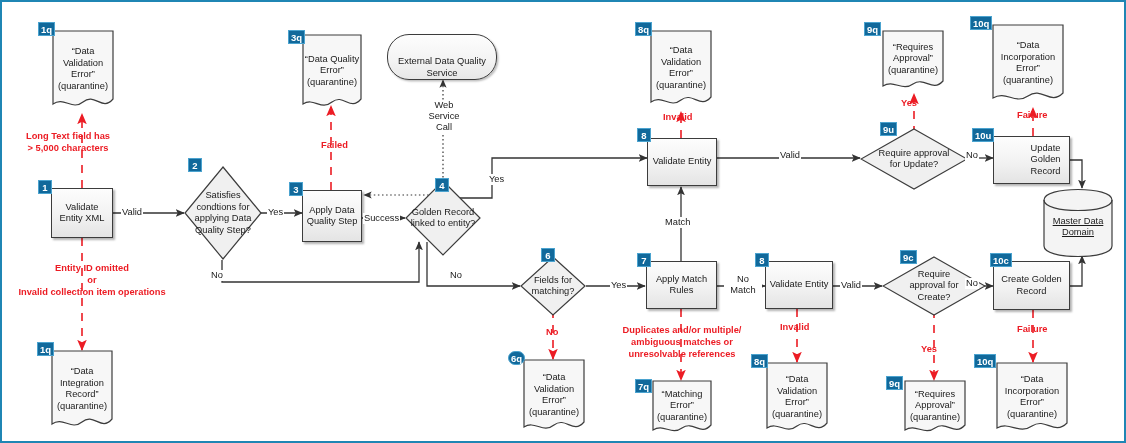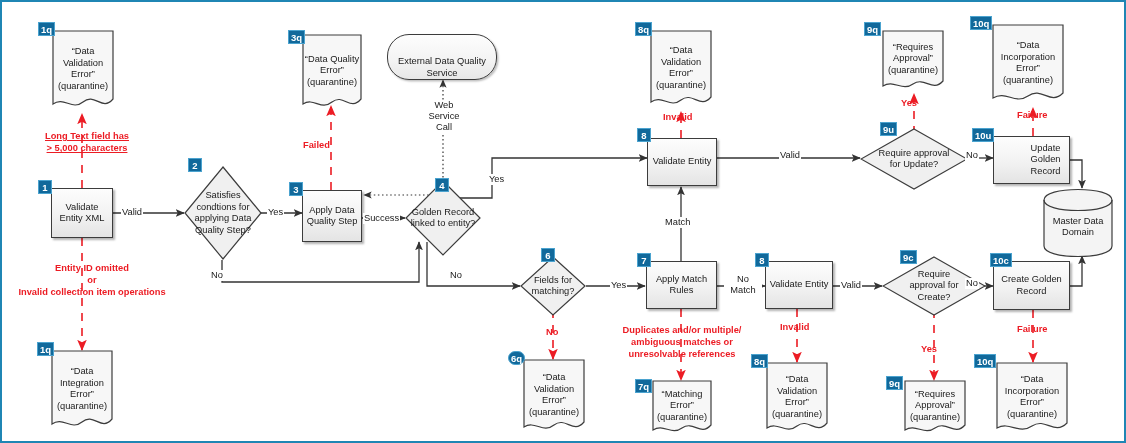--- a/index.html
+++ b/index.html
@@ -133,36 +133,36 @@
   </svg>
 
   <div class="node doc" style="left:50px;top:28px;width:62px;height:84px;">
     <svg viewBox="0 0 62 84" preserveAspectRatio="none">
       <path d="M1,1 H61 V69 C50,82 43,62 31,72 C20,81 12,66 1,74 Z" fill="#f7f7f7" stroke="#3c3c3c" stroke-width="1.2"></path>
     </svg>
     <span class="lbl">“Data Validation Error” (quarantine)</span>
   </div>
   <div class="badge" style="left:36px;top:20px;">1q</div>
 
-  <div class="elbl redmulti" style="left:24px;top:128px;width:120px;text-decoration:underline;">Long Text field has<br>&gt; 5,000 characters</div>
+  <div class="elbl redmulti" style="left:5px;top:128px;width:120px;">Long Text field has<br>&gt; 5,000 characters</div>
 
   <div class="node proc" style="left:49px;top:186px;width:62px;height:50px;">
     <span class="lbl">Validate Entity XML</span>
   </div>
   <div class="badge" style="left:36px;top:178px;">1</div>
 
   <div class="elbl" style="left:119px;top:205px;">Valid</div>
 
   <div class="elbl redmulti" style="left:4px;top:260px;width:170px;">Entity ID omitted<br>or<br>Invalid collection item operations</div>
 
   <div class="node doc" style="left:49px;top:348px;width:62px;height:84px;">
     <svg viewBox="0 0 62 84" preserveAspectRatio="none">
       <path d="M1,1 H61 V69 C50,82 43,62 31,72 C20,81 12,66 1,74 Z" fill="#f7f7f7" stroke="#3c3c3c" stroke-width="1.2"></path>
     </svg>
-    <span class="lbl">“Data Integration Error” (quarantine)</span>
+    <span class="lbl">“Data Integration Record” (quarantine)</span>
   </div>
   <div class="badge" style="left:35px;top:340px;">1q</div>
 
   <div class="node dec" style="left:182px;top:164px;width:78px;height:94px;">
     <svg viewBox="0 0 78 94" preserveAspectRatio="none">
       <path d="M39,1 L77,47 L39,93 L1,47 Z" fill="#f0f0f0" stroke="#3c3c3c" stroke-width="1.2"></path>
     </svg>
     <span class="lbl" style="width:80px;">Satisfies condtions for applying Data Quality Step?</span>
   </div>
   <div class="badge" style="left:186px;top:156px;">2</div>
@@ -171,21 +171,21 @@
   <div class="elbl" style="left:208px;top:268px;">No</div>
 
   <div class="node doc" style="left:300px;top:32px;width:60px;height:80px;">
     <svg viewBox="0 0 60 80" preserveAspectRatio="none">
       <path d="M1,1 H59 V65 C48,78 42,59 30,68 C19,77 12,63 1,70 Z" fill="#f7f7f7" stroke="#3c3c3c" stroke-width="1.2"></path>
     </svg>
     <span class="lbl">“Data Quality Error” (quarantine)</span>
   </div>
   <div class="badge" style="left:286px;top:28px;">3q</div>
 
-  <div class="elbl red" style="left:300px;top:138px;">Failed</div>
+  <div class="elbl red" style="left:318px;top:138px;">Failed</div>
 
   <div class="node proc" style="left:300px;top:188px;width:60px;height:52px;">
     <span class="lbl">Apply Data Quality Step</span>
   </div>
   <div class="badge" style="left:287px;top:180px;">3</div>
 
   <div class="elbl" style="left:361px;top:211px;">Success</div>
 
   <div class="node term" style="left:385px;top:32px;width:110px;height:46px;">
     <span class="lbl">External Data Quality Service</span>
@@ -336,21 +336,21 @@
   <div class="elbl red" style="left:1014px;top:322px;">Failure</div>
 
   <div class="node doc" style="left:994px;top:360px;width:72px;height:76px;">
     <svg viewBox="0 0 72 76" preserveAspectRatio="none">
       <path d="M1,1 H71 V61 C58,74 50,55 36,64 C23,73 14,59 1,66 Z" fill="#f7f7f7" stroke="#3c3c3c" stroke-width="1.2"></path>
     </svg>
     <span class="lbl">“Data Incorporation Error” (quarantine)</span>
   </div>
   <div class="badge" style="left:972px;top:352px;">10q</div>
 
-  <div class="node db" style="left:1040px;top:186px;width:72px;height:70px;">
+  <div class="node db" style="left:1040px;top:186px;width:72px;height:70px;text-decoration:underline;">
     <svg viewBox="0 0 72 70" preserveAspectRatio="none">
       <path d="M2,12 C2,5 18,1.5 36,1.5 C54,1.5 70,5 70,12 L70,58 C70,65 54,68.5 36,68.5 C18,68.5 2,65 2,58 Z" fill="#f4f4f4" stroke="#3c3c3c" stroke-width="1.2"></path>
       <path d="M2,12 C2,19 18,22.5 36,22.5 C54,22.5 70,19 70,12" fill="none" stroke="#3c3c3c" stroke-width="1.2"></path>
     </svg>
     <span class="lbl" style="margin-top:8px;">Master Data Domain</span>
   </div>
 
 </div>
 
 </body></html>

